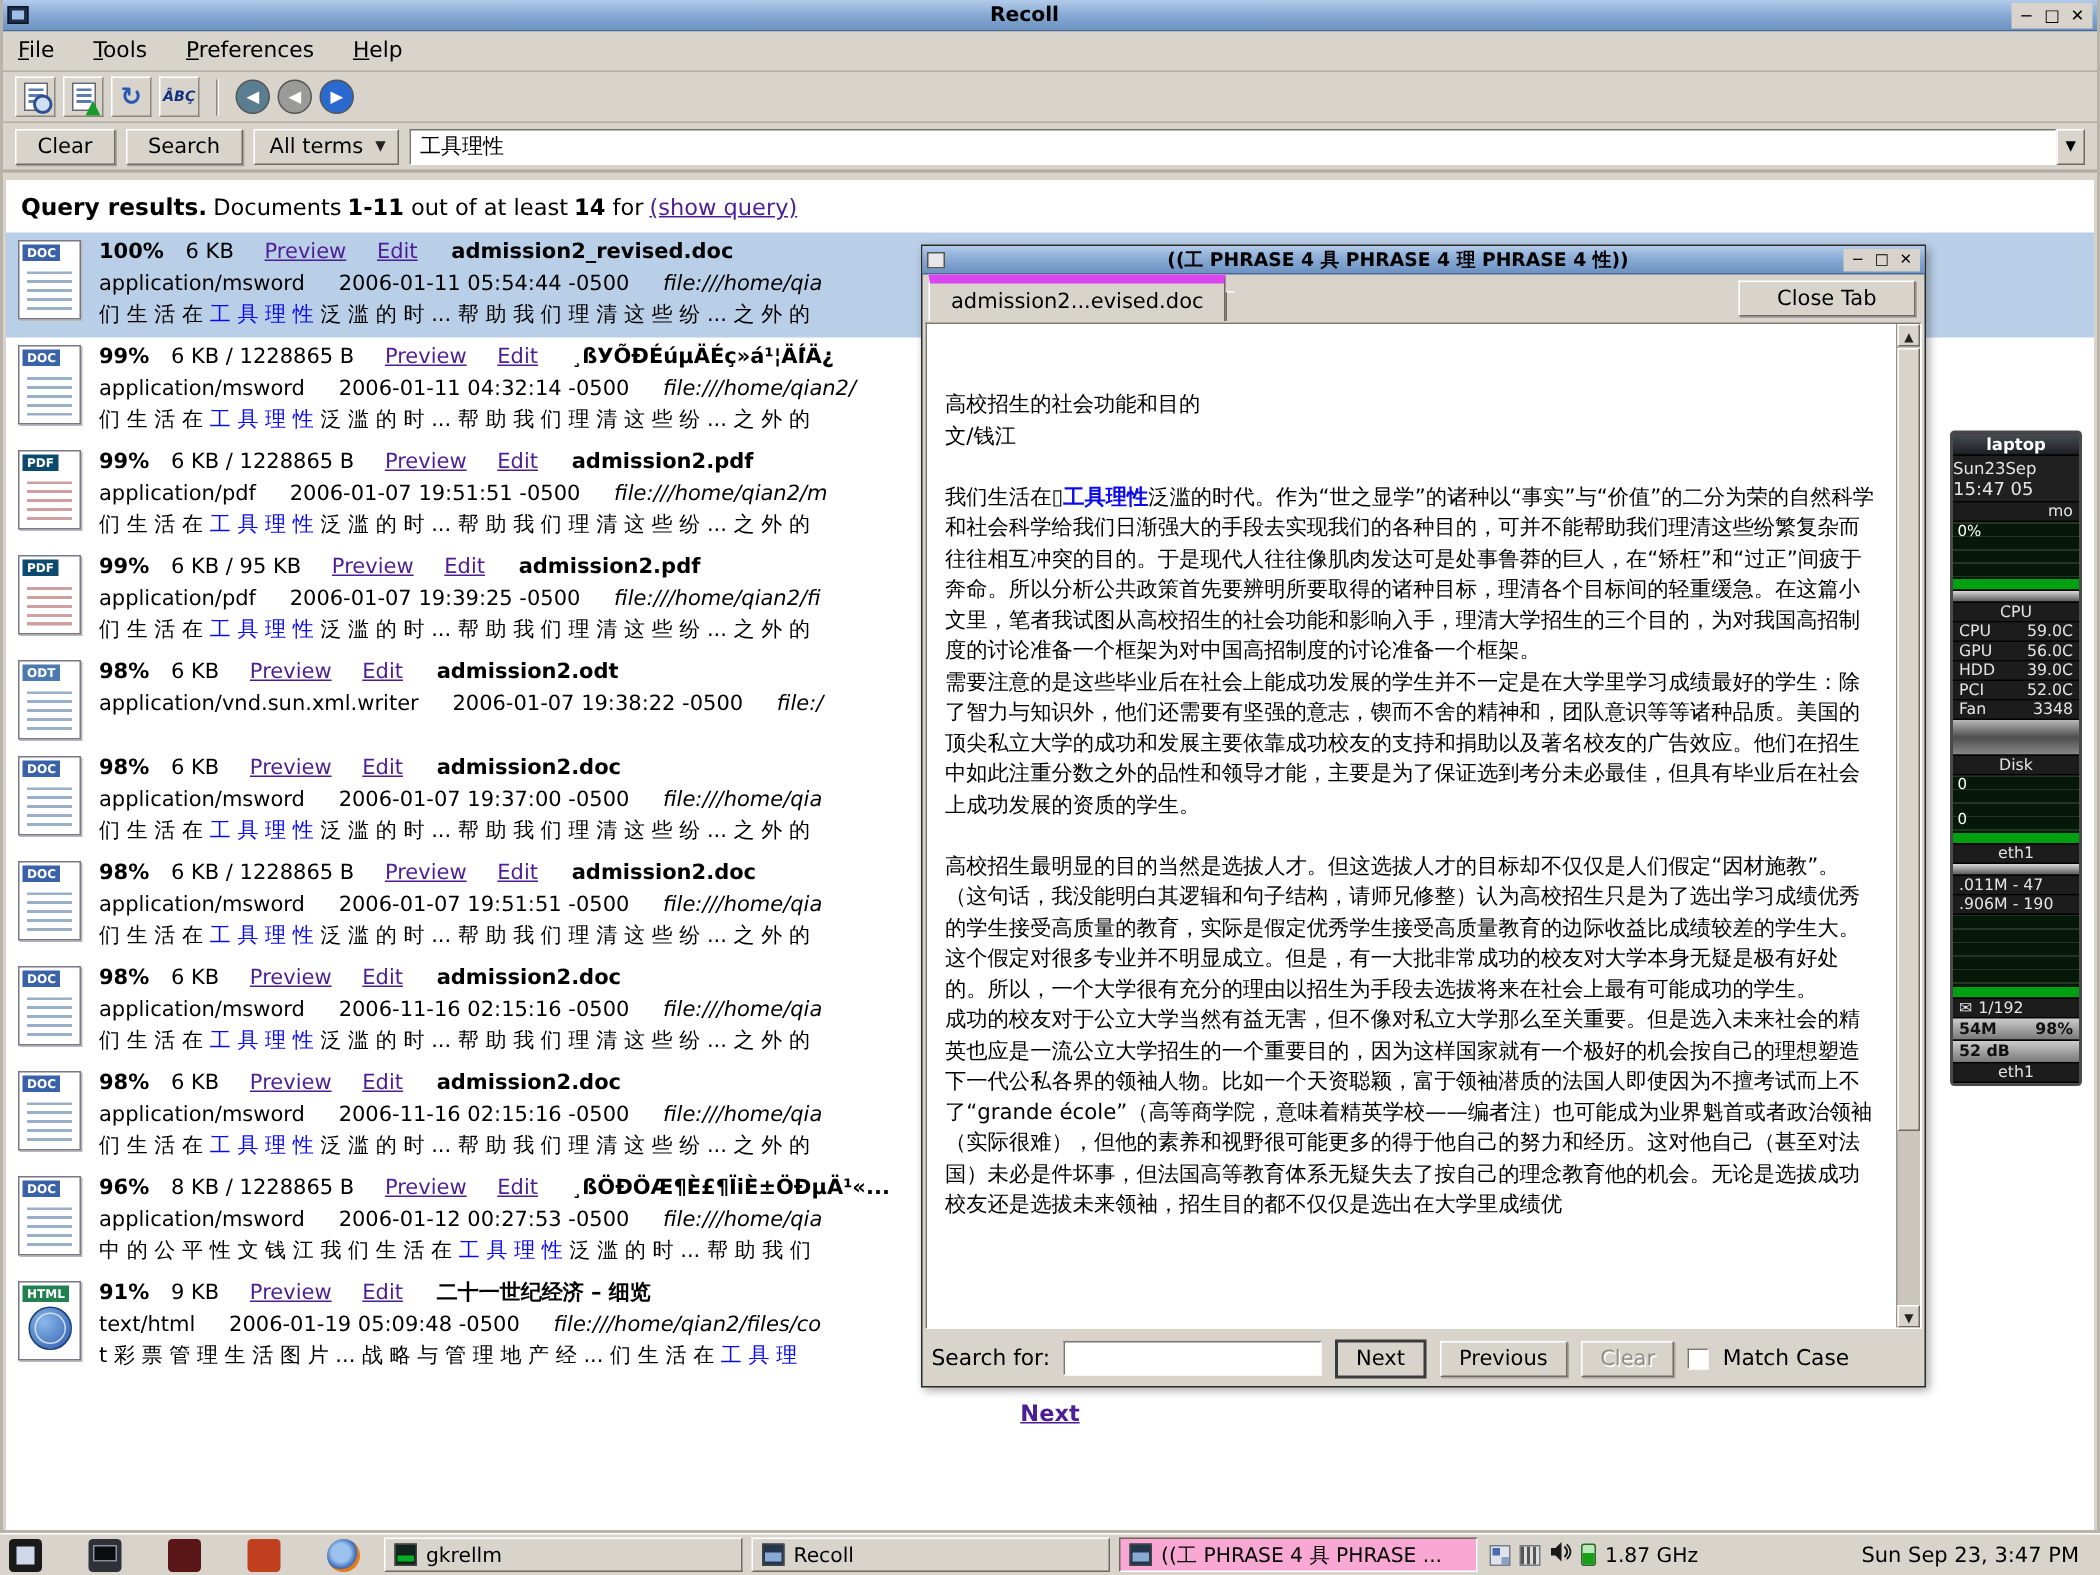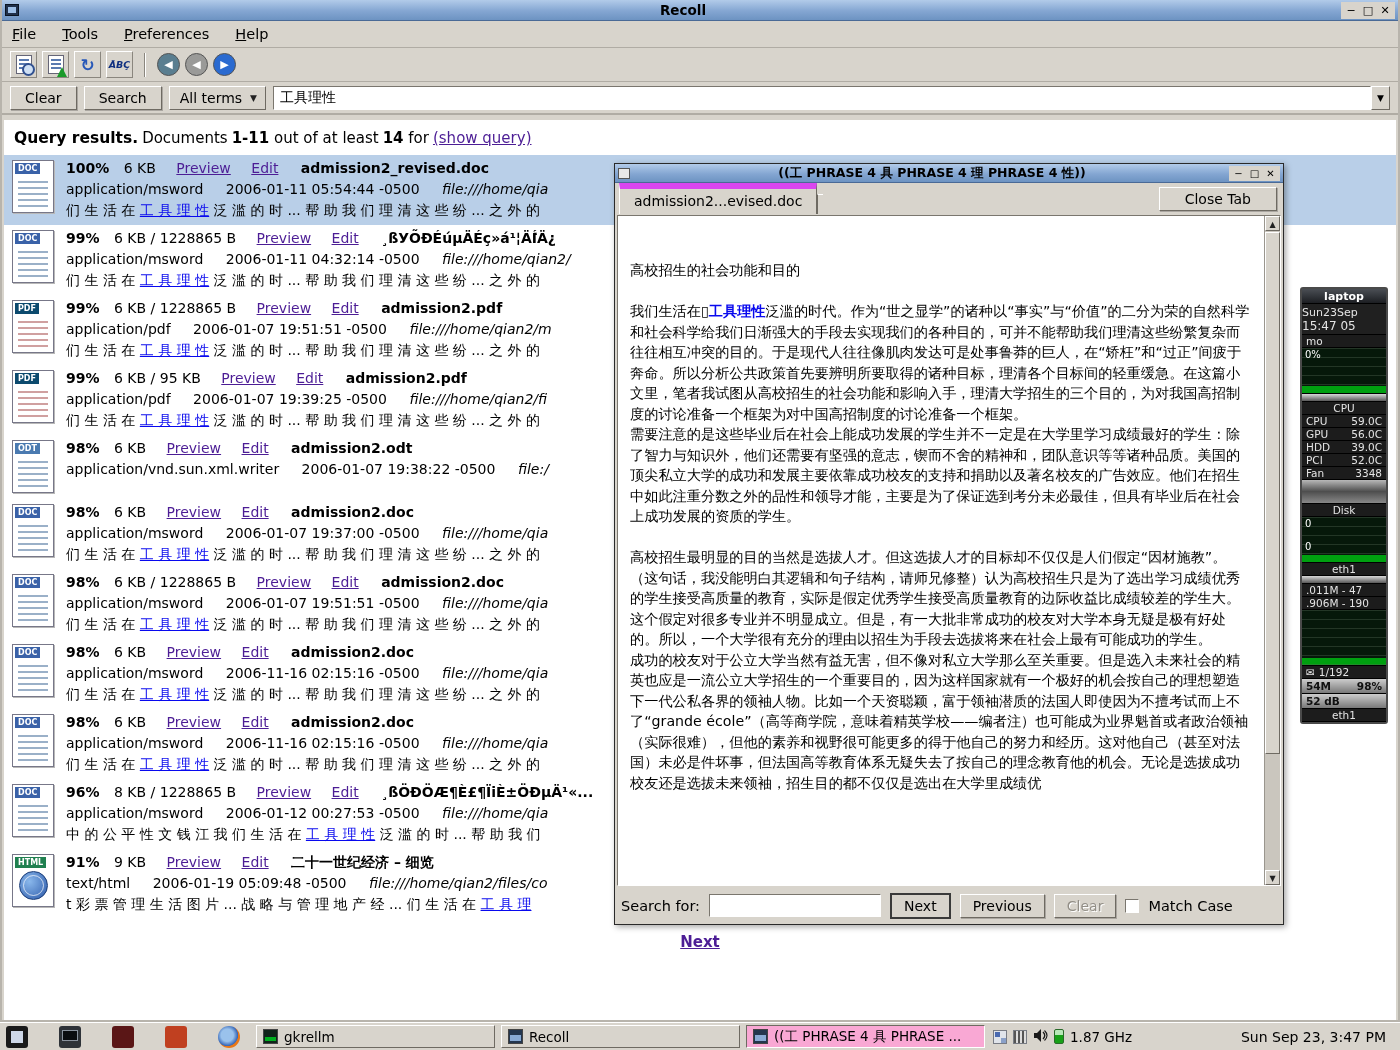--- a/index.html
+++ b/index.html
@@ -73,21 +73,21 @@
   .icon-html .ft-globe::after { content:""; position:absolute; inset:3px; border-radius:50%; border:1px solid rgba(255,255,255,.7); }
 
   .rtext { flex:1; min-width:0; }
   .rline { height:21px; line-height:21px; white-space:nowrap; overflow:hidden; font-size:14px; }
   .score { font-weight:bold; }
   .rsize { margin-left:10px; }
   .rline1 a { margin-left:16px; }
   .rtitle { font-weight:bold; margin-left:18px; }
   .rline2 span { margin-right:18px; }
   .rurl { font-style:italic; }
-  .hl { color:#0909ee;text-decoration:underline; }
+  .hl { color:#0909ee; }
   .next-link { text-align:center; margin-top:14px; font-size:15px; }
   .next-link a { font-weight:bold; }
 
   
   .preview-window { position:absolute; left:614px; top:163px; width:670px; height:762px; background:#d8d4cc; border:1px solid #2a2a2a; z-index:30; display:flex; flex-direction:column; box-shadow:2px 2px 6px rgba(0,0,0,.35); }
   .ptitlebar { height:19px; background:linear-gradient(to bottom,#b2cbe9 0%,#84a6d2 55%,#6d93c2 100%); display:flex; align-items:center; padding:0 3px; border-bottom:1px solid #4a6a96; }
   .ptb-icon { width:12px; height:11px; background:#e8e8e8; border:1px solid #555; margin-right:5px; flex:none; }
   .ptb-title { flex:1; text-align:center; font-weight:bold; font-size:12.5px; }
   .ptitlebar .winbtn { width:15px; height:13px; line-height:13px; font-size:10px; }
   .ptabs { height:31px; display:flex; align-items:flex-end; padding:3px 4px 0 4px; }
@@ -107,21 +107,21 @@
             border-top:1px solid #fff; border-left:1px solid #fff; border-right:1px solid #6e6a62; border-bottom:1px solid #6e6a62; }
   .psearch { height:37px; display:flex; align-items:center; gap:9px; padding:0 6px; font-size:14.5px; }
   .psearch input { width:172px; height:23px; border:1px solid; border-color:#7a766e #fff #fff #7a766e; background:#fff; font:14px "DejaVu Sans",sans-serif; padding:2px 5px; }
   .checkbox { width:14px; height:14px; background:#fff; border:1px solid; border-color:#7a766e #fff #fff #7a766e; display:inline-block; cursor:pointer; }
 
   
   .gkrellm { position:absolute; left:1300px; top:287px; width:88px; z-index:20; background:#141414; border:2px solid #4a4a4a; border-radius:3px; color:#e4e4e4; font-size:10.5px; }
   .gk-host { height:15px; text-align:center; font-weight:bold; font-size:11px; color:#fff; background:linear-gradient(to bottom,#4a4e54,#1c1e22); border-bottom:1px solid #000; line-height:15px; }
   .gk-row { height:13px; line-height:13px; display:flex; justify-content:space-between; padding:0 4px; background:#1c1c1c; border-bottom:1px solid #000; }
   .gk-center { justify-content:center; }
-  .gk-right { justify-content:flex-start; }
+  .gk-right { justify-content:flex-end; }
   .gk-clock { text-align:left; background:#202020; border-bottom:1px solid #000; padding:2px 0 1px 0; }
   .gk-clock .t1 { font-size:11px; } .gk-clock .t2 { font-size:12px; }
   .gk-chart { position:relative; height:46px; background:
       repeating-linear-gradient(to bottom, rgba(90,110,90,.35) 0 1px, transparent 1px 9px),
       linear-gradient(to top,#00a010 0 7px,#06180a 7px 100%);
       border-bottom:1px solid #000; }
   .gk-chart.tall { height:56px; }
   .gk-chart-label { position:absolute; left:3px; top:1px; font-size:10px; color:#fff; }
   .gk-chart-label.second { top:24px; }
   .gk-krell { height:8px; background:linear-gradient(to bottom,#d8d8d8,#585858); border-bottom:1px solid #000; }
@@ -487,20 +487,21 @@
 
   <div class="ptabs">
     <div class="ptab">admission2...evised.doc</div>
     <div class="ptab-edge"></div>
     <button class="btn">Close Tab</button>
   </div>
 
   <div class="pcontent">
     <div class="ptext">
       <div>高校招生的社会功能和目的</div>
+      <div>文/钱江</div>
       <p class="ppara gap"><span>我们生活在▯</span><span class="term-hl">工具理性</span><span>泛滥的时代。作为“世之显学”的诸种以“事实”与“价值”的二分为荣的自然科学和社会科学给我们日渐强大的手段去实现我们的各种目的，可并不能帮助我们理清这些纷繁复杂而往往相互冲突的目的。于是现代人往往像肌肉发达可是处事鲁莽的巨人，在“矫枉”和“过正”间疲于奔命。所以分析公共政策首先要辨明所要取得的诸种目标，理清各个目标间的轻重缓急。在这篇小文里，笔者我试图从高校招生的社会功能和影响入手，理清大学招生的三个目的，为对我国高招制度的讨论准备一个框架为对中国高招制度的讨论准备一个框架。</span></p>
       <p class="ppara">需要注意的是这些毕业后在社会上能成功发展的学生并不一定是在大学里学习成绩最好的学生：除了智力与知识外，他们还需要有坚强的意志，锲而不舍的精神和，团队意识等等诸种品质。美国的顶尖私立大学的成功和发展主要依靠成功校友的支持和捐助以及著名校友的广告效应。他们在招生中如此注重分数之外的品性和领导才能，主要是为了保证选到考分未必最佳，但具有毕业后在社会上成功发展的资质的学生。</p>
       <p class="ppara gap">高校招生最明显的目的当然是选拔人才。但这选拔人才的目标却不仅仅是人们假定“因材施教”。（这句话，我没能明白其逻辑和句子结构，请师兄修整）认为高校招生只是为了选出学习成绩优秀的学生接受高质量的教育，实际是假定优秀学生接受高质量教育的边际收益比成绩较差的学生大。这个假定对很多专业并不明显成立。但是，有一大批非常成功的校友对大学本身无疑是极有好处的。所以，一个大学很有充分的理由以招生为手段去选拔将来在社会上最有可能成功的学生。</p>
       <p class="ppara">成功的校友对于公立大学当然有益无害，但不像对私立大学那么至关重要。但是选入未来社会的精英也应是一流公立大学招生的一个重要目的，因为这样国家就有一个极好的机会按自己的理想塑造下一代公私各界的领袖人物。比如一个天资聪颖，富于领袖潜质的法国人即使因为不擅考试而上不了“grande école”（高等商学院，意味着精英学校——编者注）也可能成为业界魁首或者政治领袖（实际很难），但他的素养和视野很可能更多的得于他自己的努力和经历。这对他自己（甚至对法国）未必是件坏事，但法国高等教育体系无疑失去了按自己的理念教育他的机会。无论是选拔成功校友还是选拔未来领袖，招生目的都不仅仅是选出在大学里成绩优</p>
     </div>
     <div class="vscroll">
       <div class="sb-btn up">▲</div>
       <div class="sb-thumb"></div>
       <div class="sb-btn down">▼</div>
     </div>

